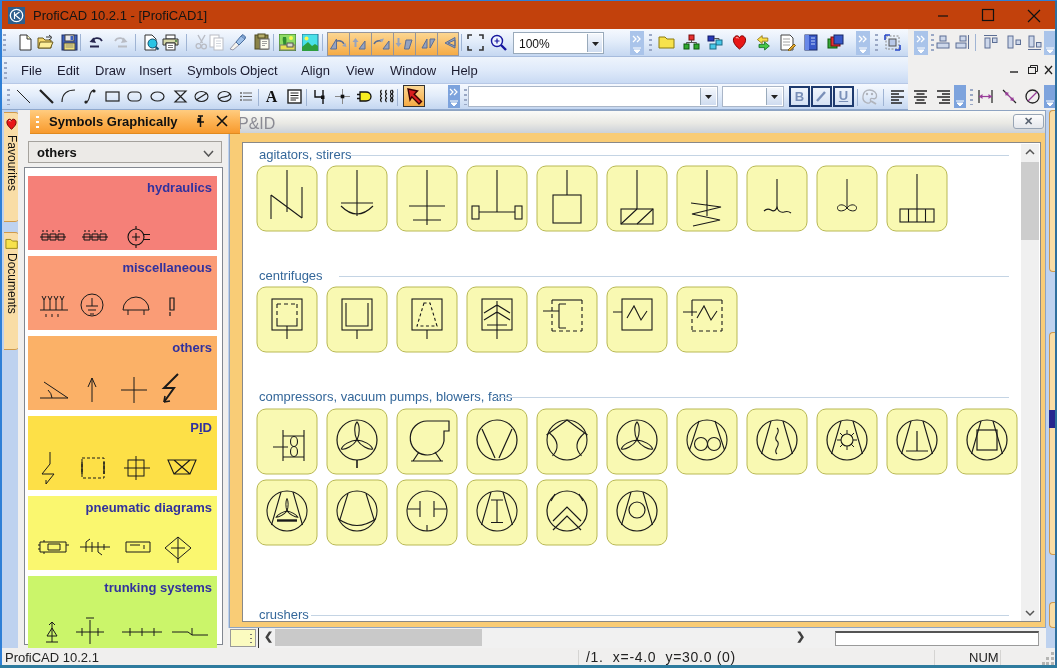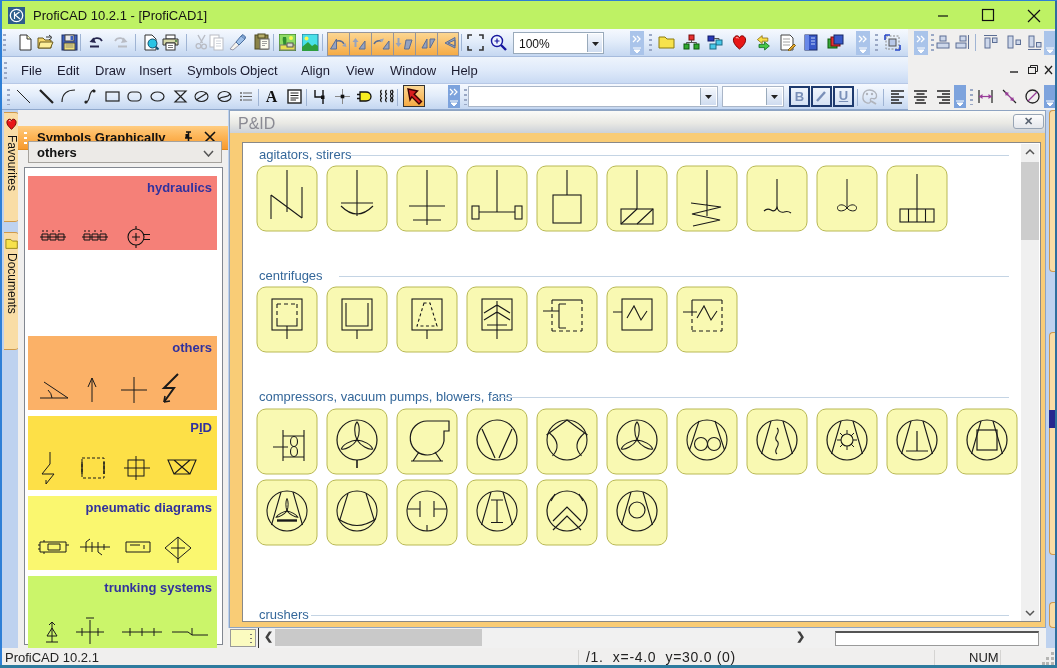--- a/index.html
+++ b/index.html
@@ -1,37 +1,37 @@
 <!DOCTYPE html>
 <html><head>
 <meta charset="utf-8">
 <style>
 html,body{margin:0;padding:0;}
 body{width:1057px;height:668px;overflow:hidden;font-family:"Liberation Sans",sans-serif;}
 #win{position:relative;width:1057px;height:668px;background:#f0efee;overflow:hidden;}
 .abs{position:absolute;}
 
-#titlebar{left:0;top:0;width:1057px;height:29px;background:#bef264;border-top:1px solid #2e7fd6;box-sizing:border-box;}
+#titlebar{left:0;top:0;width:1057px;height:29px;background:#c2410c;border-top:1px solid #2e7fd6;box-sizing:border-box;}
 #titlebar .ttext{position:absolute;left:33px;top:7px;font-size:13px;color:#141414;}
 
 .tb{left:0;width:908px;background:linear-gradient(#f6f9fe 0%,#e3edfa 45%,#c5d7f1 100%);}
 #tb1{top:29px;height:28px;border-bottom:1px solid #a6bbdd;box-sizing:border-box;}
 #menubar{top:57px;height:27px;background:linear-gradient(#eef4fc 0%,#dfeafa 50%,#c9daf3 100%);border-bottom:1px solid #b7c8e6;box-sizing:border-box;}
 #tb2{top:84px;height:26px;border-bottom:1px solid #8fa8cc;box-sizing:border-box;}
 .menuitem{position:absolute;top:6px;font-size:13px;color:#1c1c30;}
 .grip{position:absolute;top:4px;width:3px;bottom:4px;background-image:radial-gradient(circle at 1.5px 2px,#9aa8c5 1.2px,transparent 1.3px);background-size:3px 5px;background-repeat:repeat-y;}
 .vsep{position:absolute;top:5px;width:1px;height:17px;background:#9fb4d4;}
 .icon{position:absolute;width:17px;height:17px;}
 
 #dock{left:0;top:110px;width:18px;height:538px;background:#bed2ef;border-left:2px solid #2e7fd6;box-sizing:border-box;}
 .dtab{position:absolute;left:2px;width:16px;background:#f9dda6;border:1px solid #d09a4a;border-left:none;border-radius:0 5px 5px 0;box-sizing:border-box;}
 .dtab .vtext{position:absolute;left:1px;font-size:12px;color:#111;writing-mode:vertical-rl;}
 
 #lpanel{left:18px;top:110px;width:210px;height:538px;background:#f0efee;}
-#lphead{position:absolute;left:0;top:0;width:210px;height:24px;background:linear-gradient(#ffcc80,#fdb557 45%,#f79a2e 100%);border-bottom:1px solid #e08a20;box-sizing:border-box;margin-top:16px;}
+#lphead{position:absolute;left:12px;top:0;width:210px;height:24px;background:linear-gradient(#ffcc80,#fdb557 45%,#f79a2e 100%);border-bottom:1px solid #e08a20;box-sizing:border-box;}
 #lphead .ht{position:absolute;left:19px;top:4px;font-size:13px;font-weight:bold;color:#101010;}
 #lpcombo{position:absolute;left:10px;top:31px;width:194px;height:22px;background:#eceae7;border:1px solid #a5a29d;box-sizing:border-box;}
 #lpcombo .ct{position:absolute;left:8px;top:3px;font-size:13px;font-weight:bold;color:#101010;}
 #lplist{position:absolute;left:6px;top:57px;width:199px;height:478px;background:#ffffff;border:1px solid #828790;box-sizing:border-box;}
 .cat{position:absolute;left:3px;width:189px;height:74px;}
 .cat .cl{position:absolute;right:5px;top:4px;font-size:13px;font-weight:bold;color:#31319e;}
 
 #mdibg{left:228px;top:110px;width:829px;height:538px;background:#bed2ef;}
 #docwin{position:absolute;left:229px;top:110px;width:817px;height:518px;border:1px solid #8ea4c2;box-sizing:border-box;background:#f9cc76;}
 #doctitle{position:absolute;left:0;top:0;width:815px;height:22px;background:linear-gradient(#fbfbf8,#e9e9e4 55%,#ccd1d8);}
@@ -768,20 +768,39 @@
                 <path d="M2 11 H28 M4 8 h6 v6 h-6 z M12 8 h6 v6 h-6 z M20 8 h6 v6 h-6 z" stroke-width="1"></path>
                 <path d="M5 6 v-2 M9 6 v-2 M15 6 v-2 M21 6 v-2" stroke-width="1"></path>
               </g>
             <g transform="translate(85,0)">
                 <circle cx="13" cy="11" r="8" stroke-width="1.1"></circle>
                 <path d="M13 3 V-1 M13 19 V23 M21 8.5 h6 M21 13.5 h6 M9 11 h8 M13 7 v8" stroke-width="1.1"></path>
               </g>
           </g>
         </svg>
       </div>
+      <div class="cat" style="top:88px;background:#fa9c76;">
+        <div class="cl">miscellaneous</div>
+        <svg style="position:absolute;left:10px;top:34px" width="170" height="34">
+          <g stroke="#1a1a1a" fill="none" stroke-width="1">
+            <path d="M2 20 H30 M6 20 V10 M12 20 V10 M18 20 V10 M24 20 V10 M6 10 l-2 -4 M6 10 l2 -4 M12 10 l-2 -4 M12 10 l2 -4 M18 10 l-2 -4 M18 10 l2 -4 M24 10 l-2 -4 M24 10 l2 -4 M8 24 v3 M14 24 v3 M20 24 v3"></path>
+            <g transform="translate(40,0)">
+                <circle cx="14" cy="15" r="11"></circle>
+                <path d="M14 8 v8 M8 16 h12 M10 20 h8 M12 24 h4"></path>
+              </g>
+            <g transform="translate(82,0)">
+                <path d="M3 20 a13 13 0 0 1 26 0 Z"></path>
+                <path d="M8 20 v5 M24 20 v5"></path>
+              </g>
+            <g transform="translate(128,0)">
+                <path d="M4 8 h4 v12 h-4 z M4 26 v-4" stroke-width="1.2"></path>
+              </g>
+          </g>
+        </svg>
+      </div>
       <div class="cat" style="top:168px;background:#fbb167;">
         <div class="cl">others</div>
         <svg style="position:absolute;left:10px;top:36px" width="170" height="34">
           <g stroke="#1a1a1a" fill="none" stroke-width="1">
             <path d="M2 26 H30 L6 10 M14 26 a12 12 0 0 0 -4 -8"></path>
             <g transform="translate(40,0)">
                 <path d="M14 30 V6 M14 6 l-4 9 M14 6 l4 9"></path>
               </g>
             <g transform="translate(80,0)">
                 <path d="M3 18 h26 M16 5 v26"></path>

